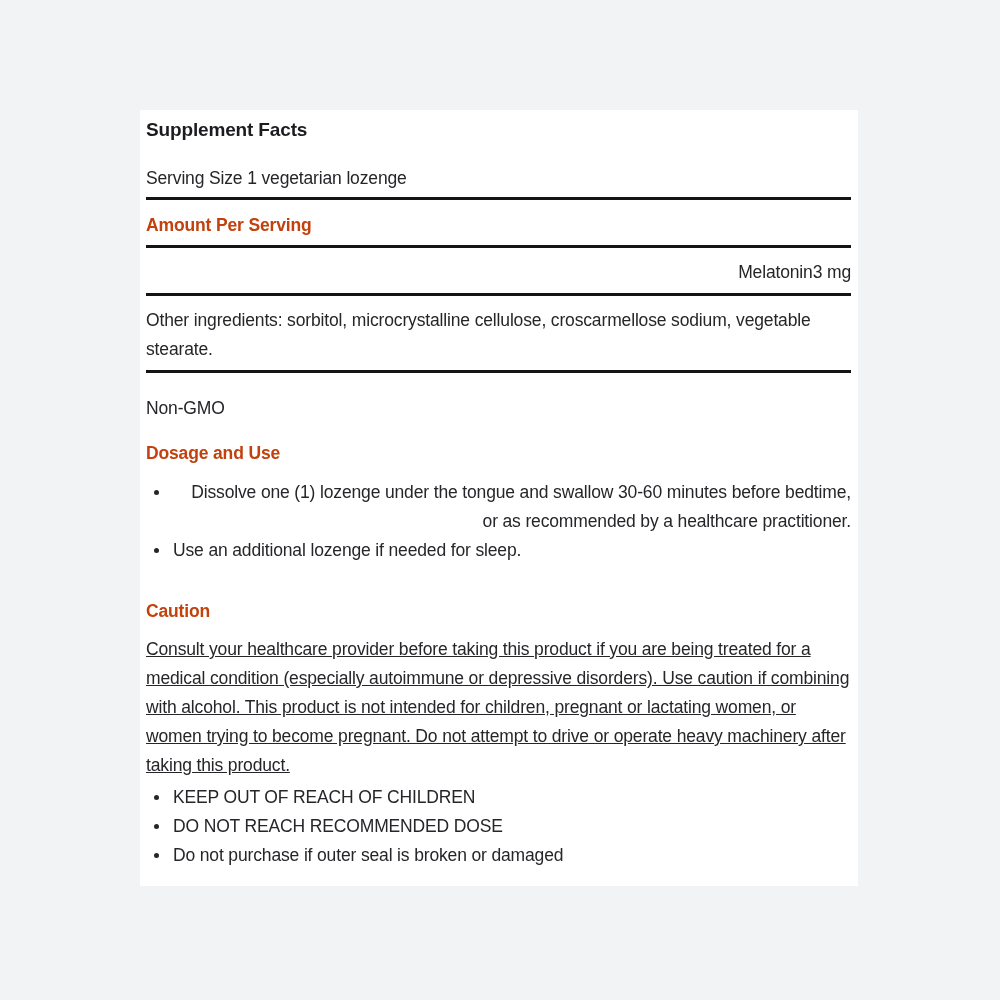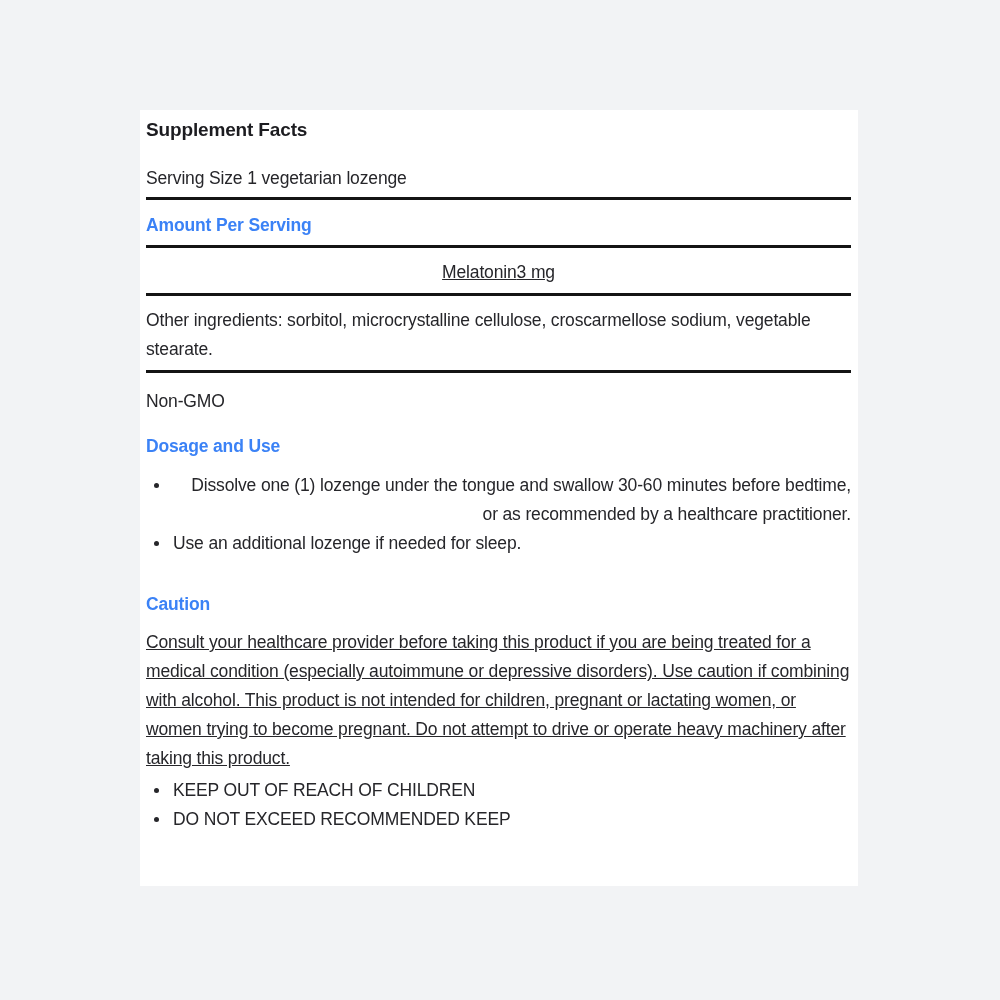--- a/index.html
+++ b/index.html
@@ -47,35 +47,34 @@
   }
   .rule-1 { margin-top: 7px; }
   .rule-2 { margin-top: 8px; }
   .rule-3 { margin-top: 9px; }
   .rule-4 { margin-top: 6px; }
   .section-heading {
     margin: 0;
     font-size: 17.5px;
     font-weight: bold;
     line-height: 24px;
-    color: #3b82f6;
+    color: #c2410c;
   }
   .amount-header { margin-top: 13px; }
   .nutrient-row {
     display: flex;
-    justify-content: center;
+    justify-content: flex-end;
     margin-top: 12px;
-    text-decoration: underline;
   }
   .other-ingredients {
     margin: 10px 0 0 0;
     line-height: 29px;
   }
   .non-gmo {
-    margin-top: 16px;
+    margin-top: 23px;
   }
   .dosage-heading { margin-top: 21px; }
   .bullets {
     list-style: none;
     margin: 13px 0 0 0;
     padding: 0;
     line-height: 29px;
     text-align: right;
   }
   .bullets li {
@@ -146,18 +145,22 @@
     <p class="caution-text">Consult your healthcare provider before taking this product if you are being treated for a medical condition (especially autoimmune or depressive disorders). Use caution if combining with alcohol. This product is not intended for children, pregnant or lactating women, or women trying to become pregnant. Do not attempt to drive or operate heavy machinery after taking this product.</p>
 
 
     <ul class="bullets warnings-list">
       <li>
         <span class="dot"></span>
         <span>KEEP OUT OF REACH OF CHILDREN</span>
       </li>
       <li>
         <span class="dot"></span>
-        <span>DO NOT EXCEED RECOMMENDED KEEP</span>
+        <span>DO NOT REACH RECOMMENDED DOSE</span>
+      </li>
+      <li>
+        <span class="dot"></span>
+        <span>Do not purchase if outer seal is broken or damaged</span>
       </li>
     </ul>
 
   </div>
 </div>
 
 </body></html>

